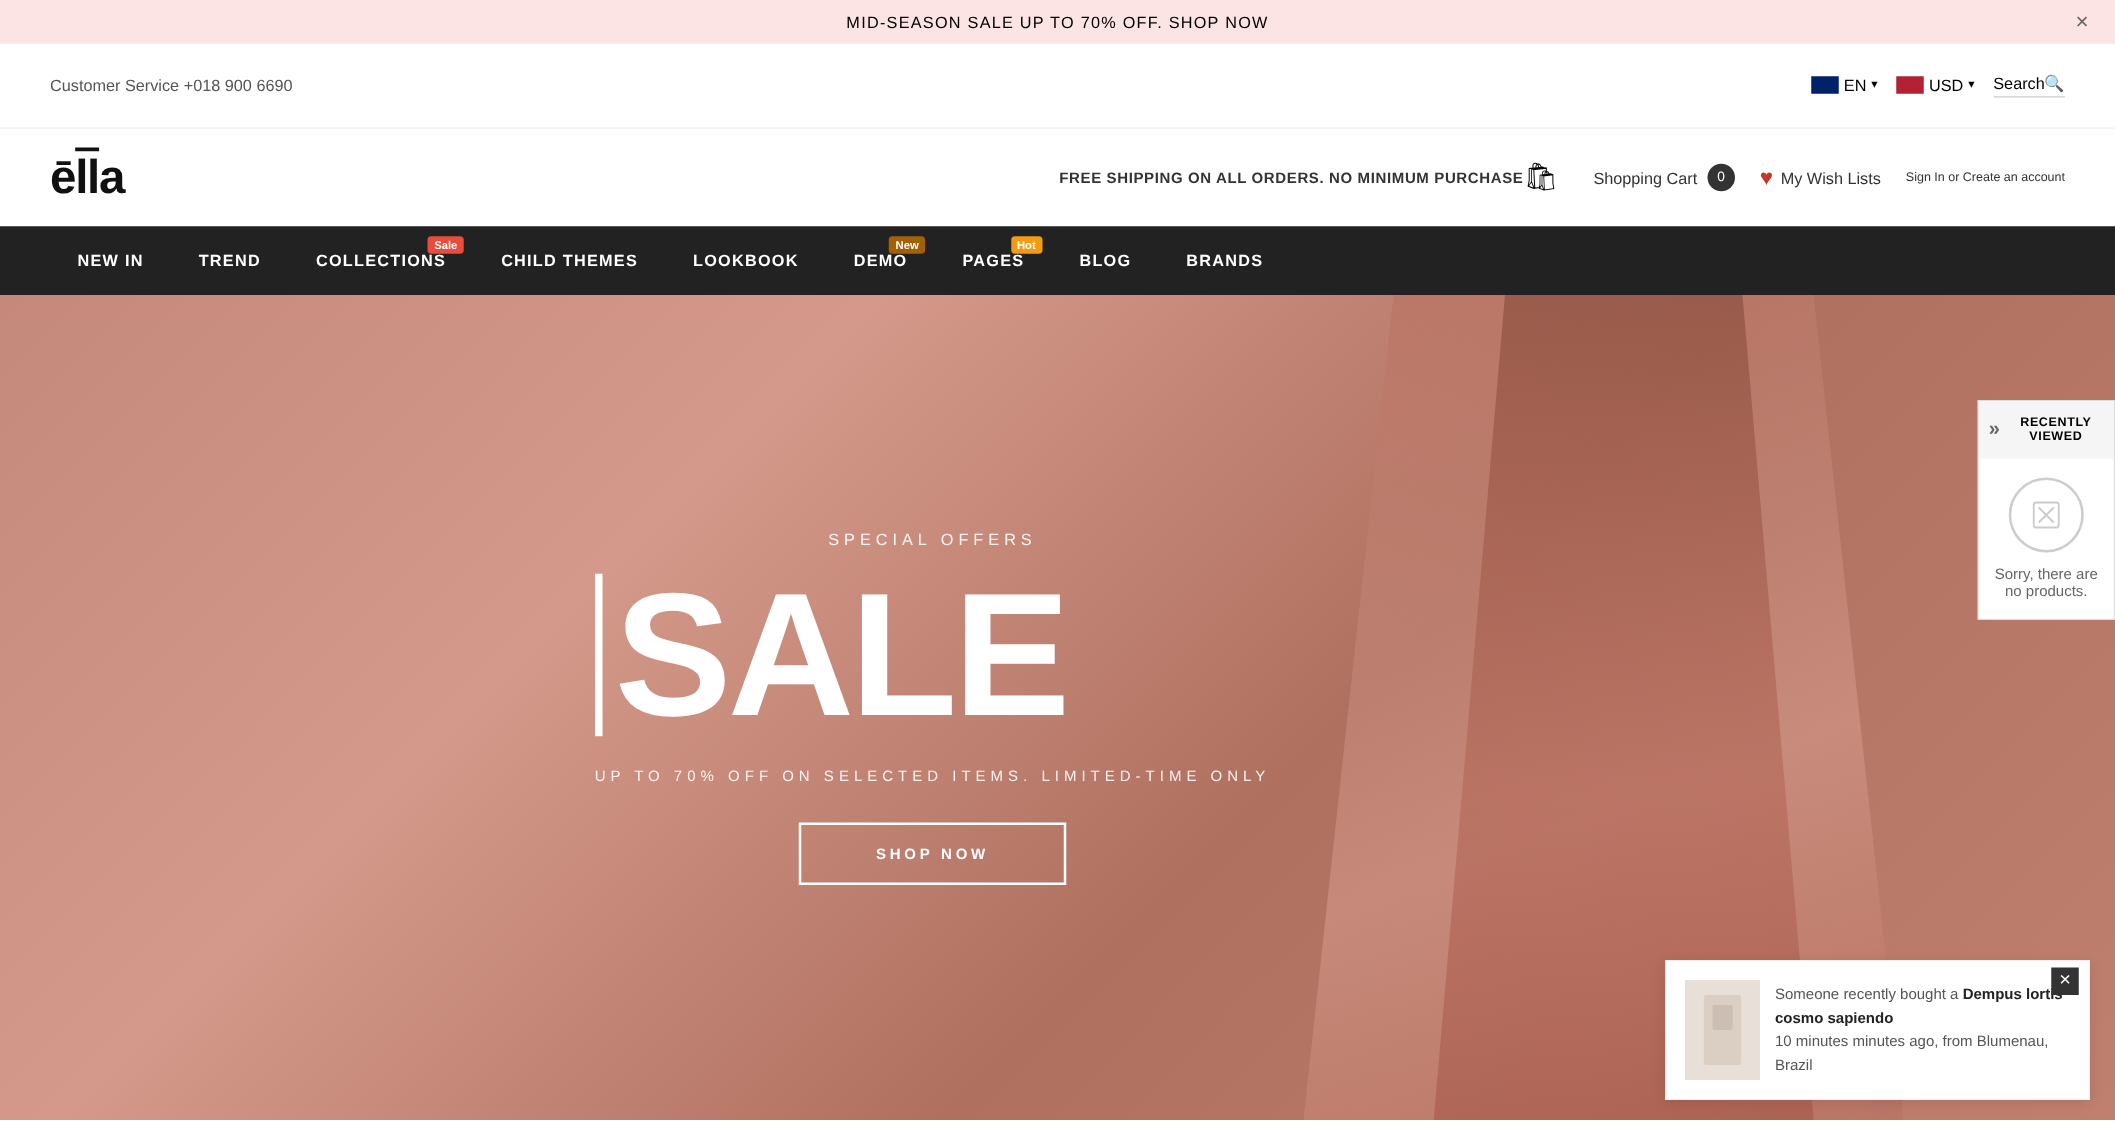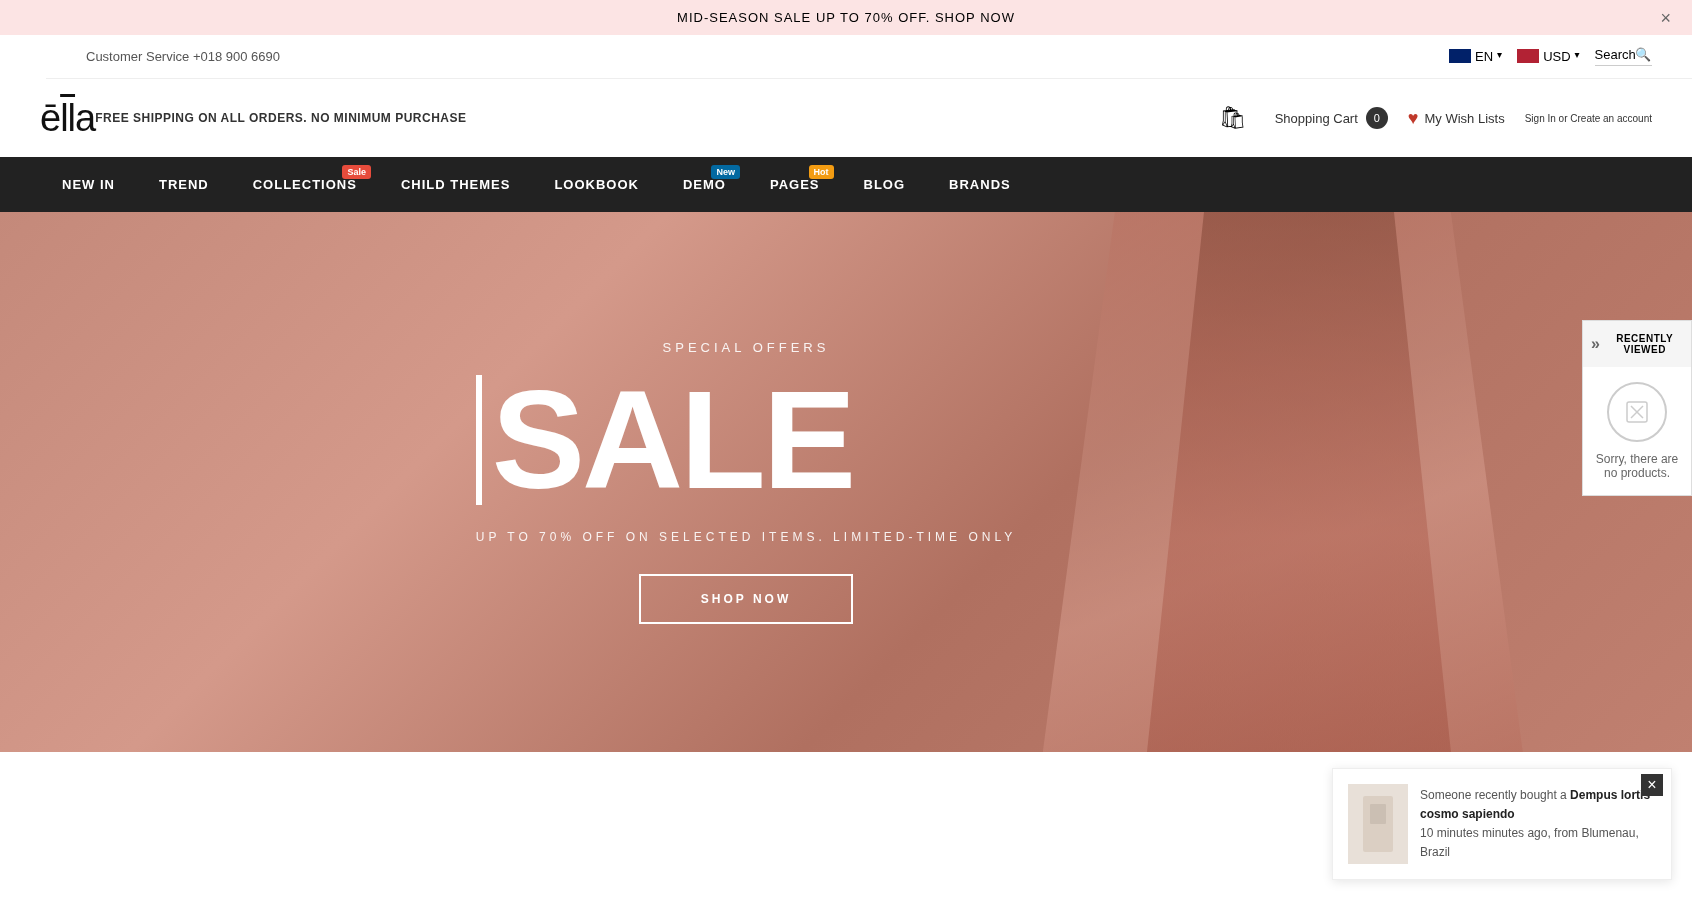--- a/index.html
+++ b/index.html
@@ -55,28 +55,28 @@
       top: 8px;
       right: 8px;
       font-size: 9px;
       font-weight: bold;
       padding: 2px 5px;
       border-radius: 3px;
       color: white;
       letter-spacing: 0;
     }
     .badge-sale { background: #e74c3c; }
-    .badge-new { background: #0369a1; }
+    .badge-new { background: #a16207; }
     .badge-hot { background: #f39c12; }
 
     
     .hero {
       position: relative;
       width: 100%;
-      height: 540px;
+      height: 660px;
       background: #c4897a;
       overflow: hidden;
       display: flex;
       align-items: center;
       justify-content: center;
     }
     .hero-bg {
       position: absolute;
       top: 0; left: 0; right: 0; bottom: 0;
       background: linear-gradient(135deg, #c4897a 0%, #d4998a 30%, #b07060 60%, #c08070 100%);
@@ -211,25 +211,24 @@
       display: flex;
       align-items: center;
       justify-content: center;
     }
 
     
     .top-bar-full {
       display: flex;
       align-items: center;
       justify-content: flex-end;
-      padding: 12px 40px;
+      padding: 24px 40px;
       border-bottom: 1px solid #eee;
       gap: 15px;
       font-size: 13px;
-      margin-left: 46px;
     }
     .customer-svc {
       margin-right: auto;
       font-size: 13px;
       color: #555;
     }
 
     .flag {
       display: inline-flex;
       align-items: flex-start;
@@ -253,33 +252,33 @@
     }
 
     
     .header-row {
       display: flex;
       align-items: center;
       padding: 20px 40px;
     }
     .header-logo-text {
       font-size: 38px;
-      font-weight: 400;
+      font-weight: 700;
       color: #111;
       letter-spacing: -1px;
       line-height: 1;
     }
     .header-logo-overline {
       text-decoration: overline;
     }
     .header-middle {
       flex: 1;
       display: flex;
       flex-direction: column;
-      align-items: flex-start;
+      align-items: flex-end;
     }
     .free-shipping-text {
       font-size: 12px;
       font-weight: bold;
       letter-spacing: 0.5px;
       color: #333;
     }
 
     .header-actions {
       display: flex;

